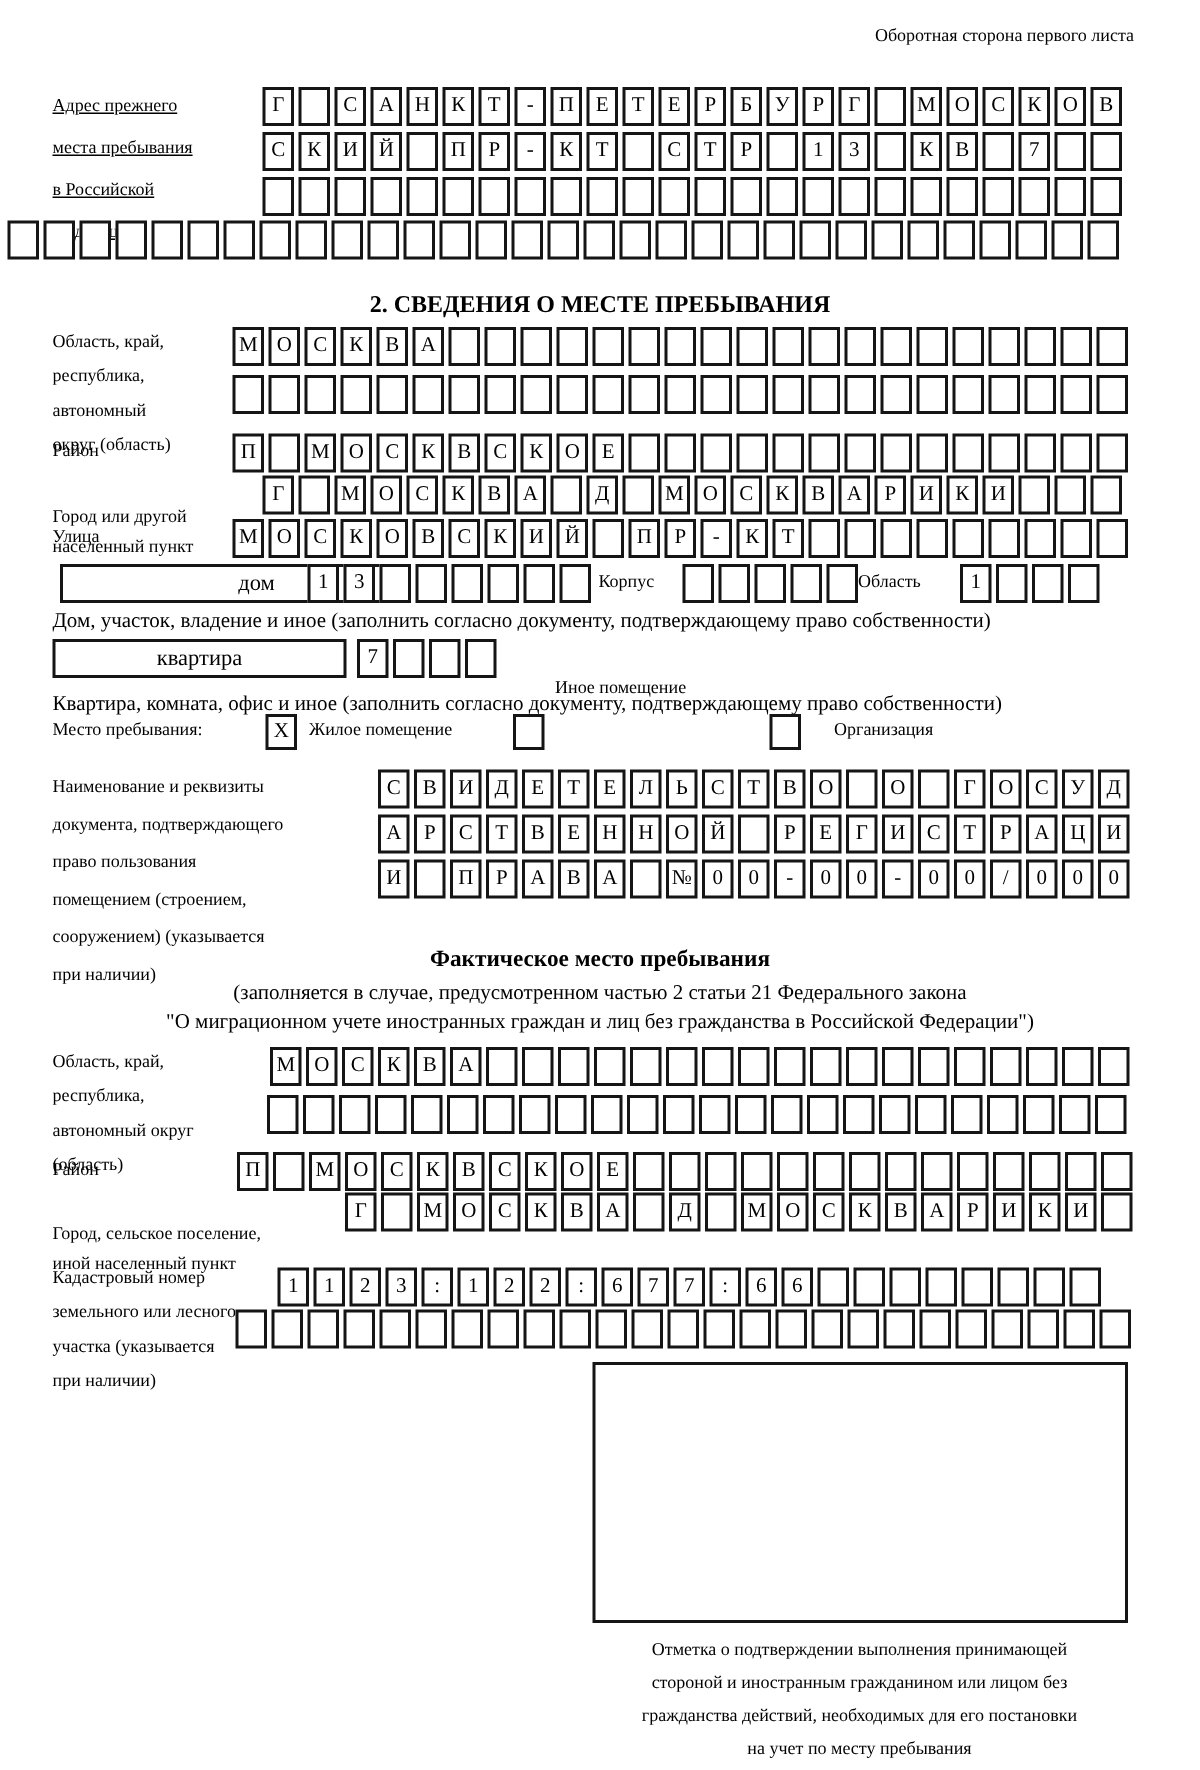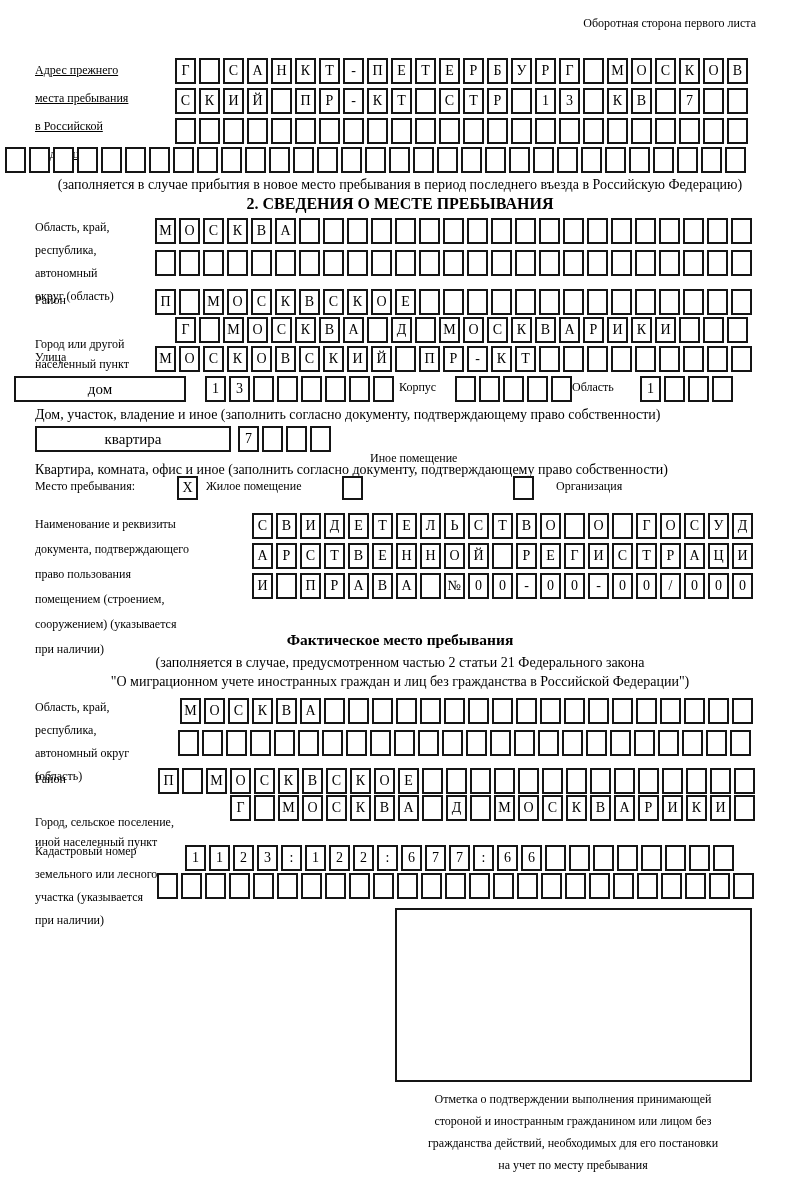--- a/index.html
+++ b/index.html
@@ -151,21 +151,20 @@
       <span class="cell"></span>
       <span class="cell"></span>
       <span class="cell"></span>
       <span class="cell"></span>
       <span class="cell"></span>
       <span class="cell"></span>
       <span class="cell"></span>
       <span class="cell"></span>
       <span class="cell"></span>
     </div>
-  <div class="t note center" style="top:176px;">(заполняется в случае прибытия в новое место пребывания в период последнего въезда в Российскую Федерацию)</div>
 
   <div class="t title center" style="top:194px;">2. СВЕДЕНИЯ О МЕСТЕ ПРЕБЫВАНИЯ</div>
 
   <div class="t label lh23" style="top:216px; left:35px; width:120px;">Область, край,
 республика,
 автономный
 округ (область)</div>
   <div class="cellrow" style="top:218px; left:155px;">
       <span class="cell">М</span>
       <span class="cell">О</span>
@@ -301,21 +300,21 @@
       <span class="cell"></span>
       <span class="cell"></span>
       <span class="cell"></span>
       <span class="cell"></span>
       <span class="cell"></span>
       <span class="cell"></span>
       <span class="cell"></span>
       <span class="cell"></span>
     </div>
 
-  <div class="widebox" style="top:376px; left:14px; width:168px;">дом</div>
+  <div class="widebox" style="top:376px; left:40px; width:168px;padding-left:45px;">дом</div>
   <div class="cellrow" style="top:376px; left:205px;">
       <span class="cell">1</span>
       <span class="cell">3</span>
       <span class="cell"></span>
       <span class="cell"></span>
       <span class="cell"></span>
       <span class="cell"></span>
       <span class="cell"></span>
       <span class="cell"></span>
     </div>

